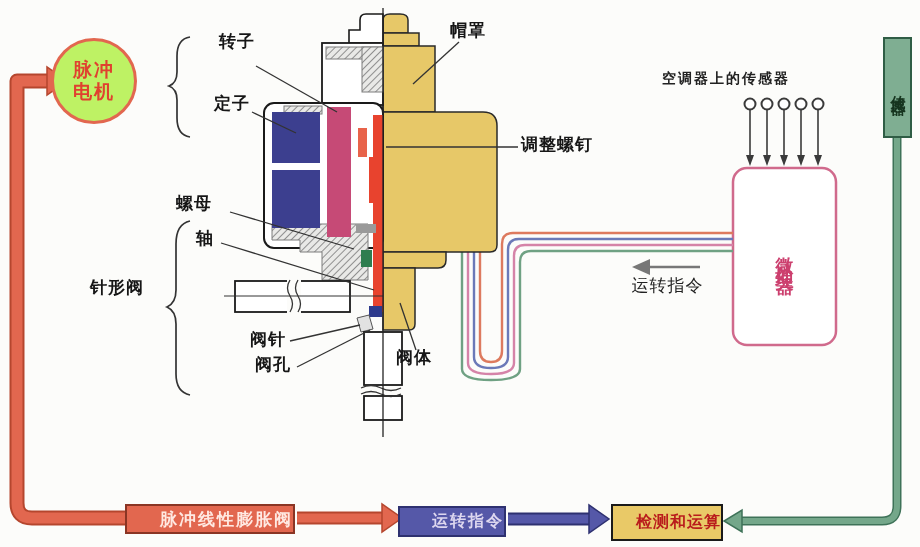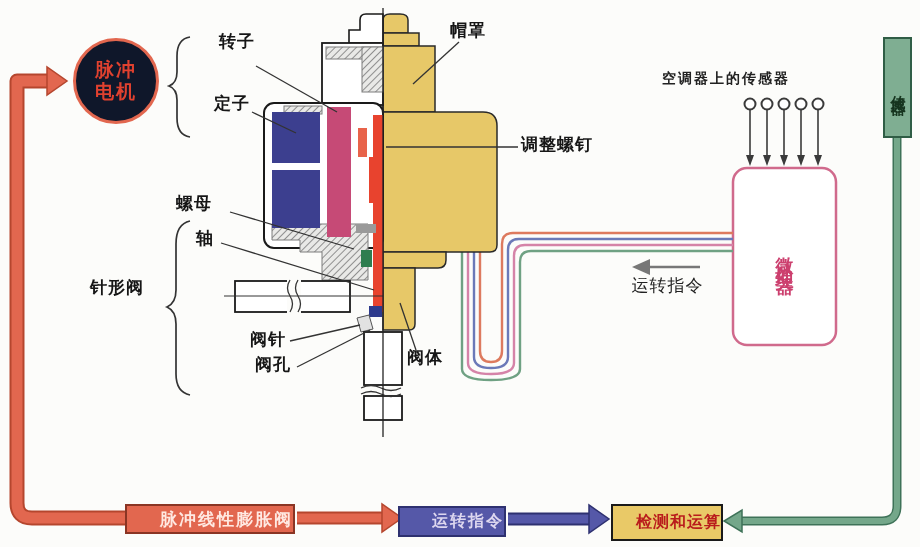--- a/index.html
+++ b/index.html
@@ -7,22 +7,22 @@
     position:relative;width:920px;height:547px;overflow:hidden;
     background:#fcfcfa;border-bottom:2px solid #e2e2de;
     font-family:"Liberation Sans", sans-serif;
   }
   .stage svg{position:absolute;left:0;top:0;}
   .lbl{
     position:absolute;font-size:17px;font-weight:700;color:#161616;
     letter-spacing:1px;white-space:nowrap;line-height:1;
   }
   .motor-circle{
-    position:absolute;left:73px;top:38px;width:86px;height:86px;
-    border:3px solid #e2674f;border-radius:50%;background:#0f172a;
+    position:absolute;left:51px;top:38px;width:86px;height:86px;
+    border:3px solid #e2674f;border-radius:50%;background:#bef264;
     display:flex;align-items:center;justify-content:center;box-sizing:border-box;
   }
   .motor-circle span{
     display:block;width:46px;text-align:center;color:#e0412f;
     font-weight:bold;font-size:19px;line-height:1.15;letter-spacing:2px;
   }
   .ac-sensors{
     position:absolute;left:662px;top:70px;width:180px;font-size:14px;
     font-weight:bold;color:#222;letter-spacing:2px;white-space:nowrap;
   }
@@ -216,21 +216,21 @@
 
   <div class="lbl" style="left:219px;top:33px">转子</div>
   <div class="lbl" style="left:214px;top:95px">定子</div>
   <div class="lbl" style="left:450px;top:22px">帽罩</div>
   <div class="lbl" style="left:521px;top:136px">调整螺钉</div>
   <div class="lbl" style="left:176px;top:195px">螺母</div>
   <div class="lbl" style="left:196px;top:230px">轴</div>
   <div class="lbl" style="left:90px;top:279px">针形阀</div>
   <div class="lbl" style="left:250px;top:331px">阀针</div>
   <div class="lbl" style="left:255px;top:356px">阀孔</div>
-  <div class="lbl" style="left:407px;top:349px">阀体</div>
+  <div class="lbl" style="left:396px;top:349px">阀体</div>
 
   <div class="ac-sensors">空调器上的传感器</div>
   <div class="sensor-box-text">传感器</div>
   <div class="micro-text">微处理器</div>
   <div class="command-note">
     <div>运转指令</div>
   </div>
 
   <div class="flow-box box-red">
     <span>脉冲线性膨胀阀</span>

